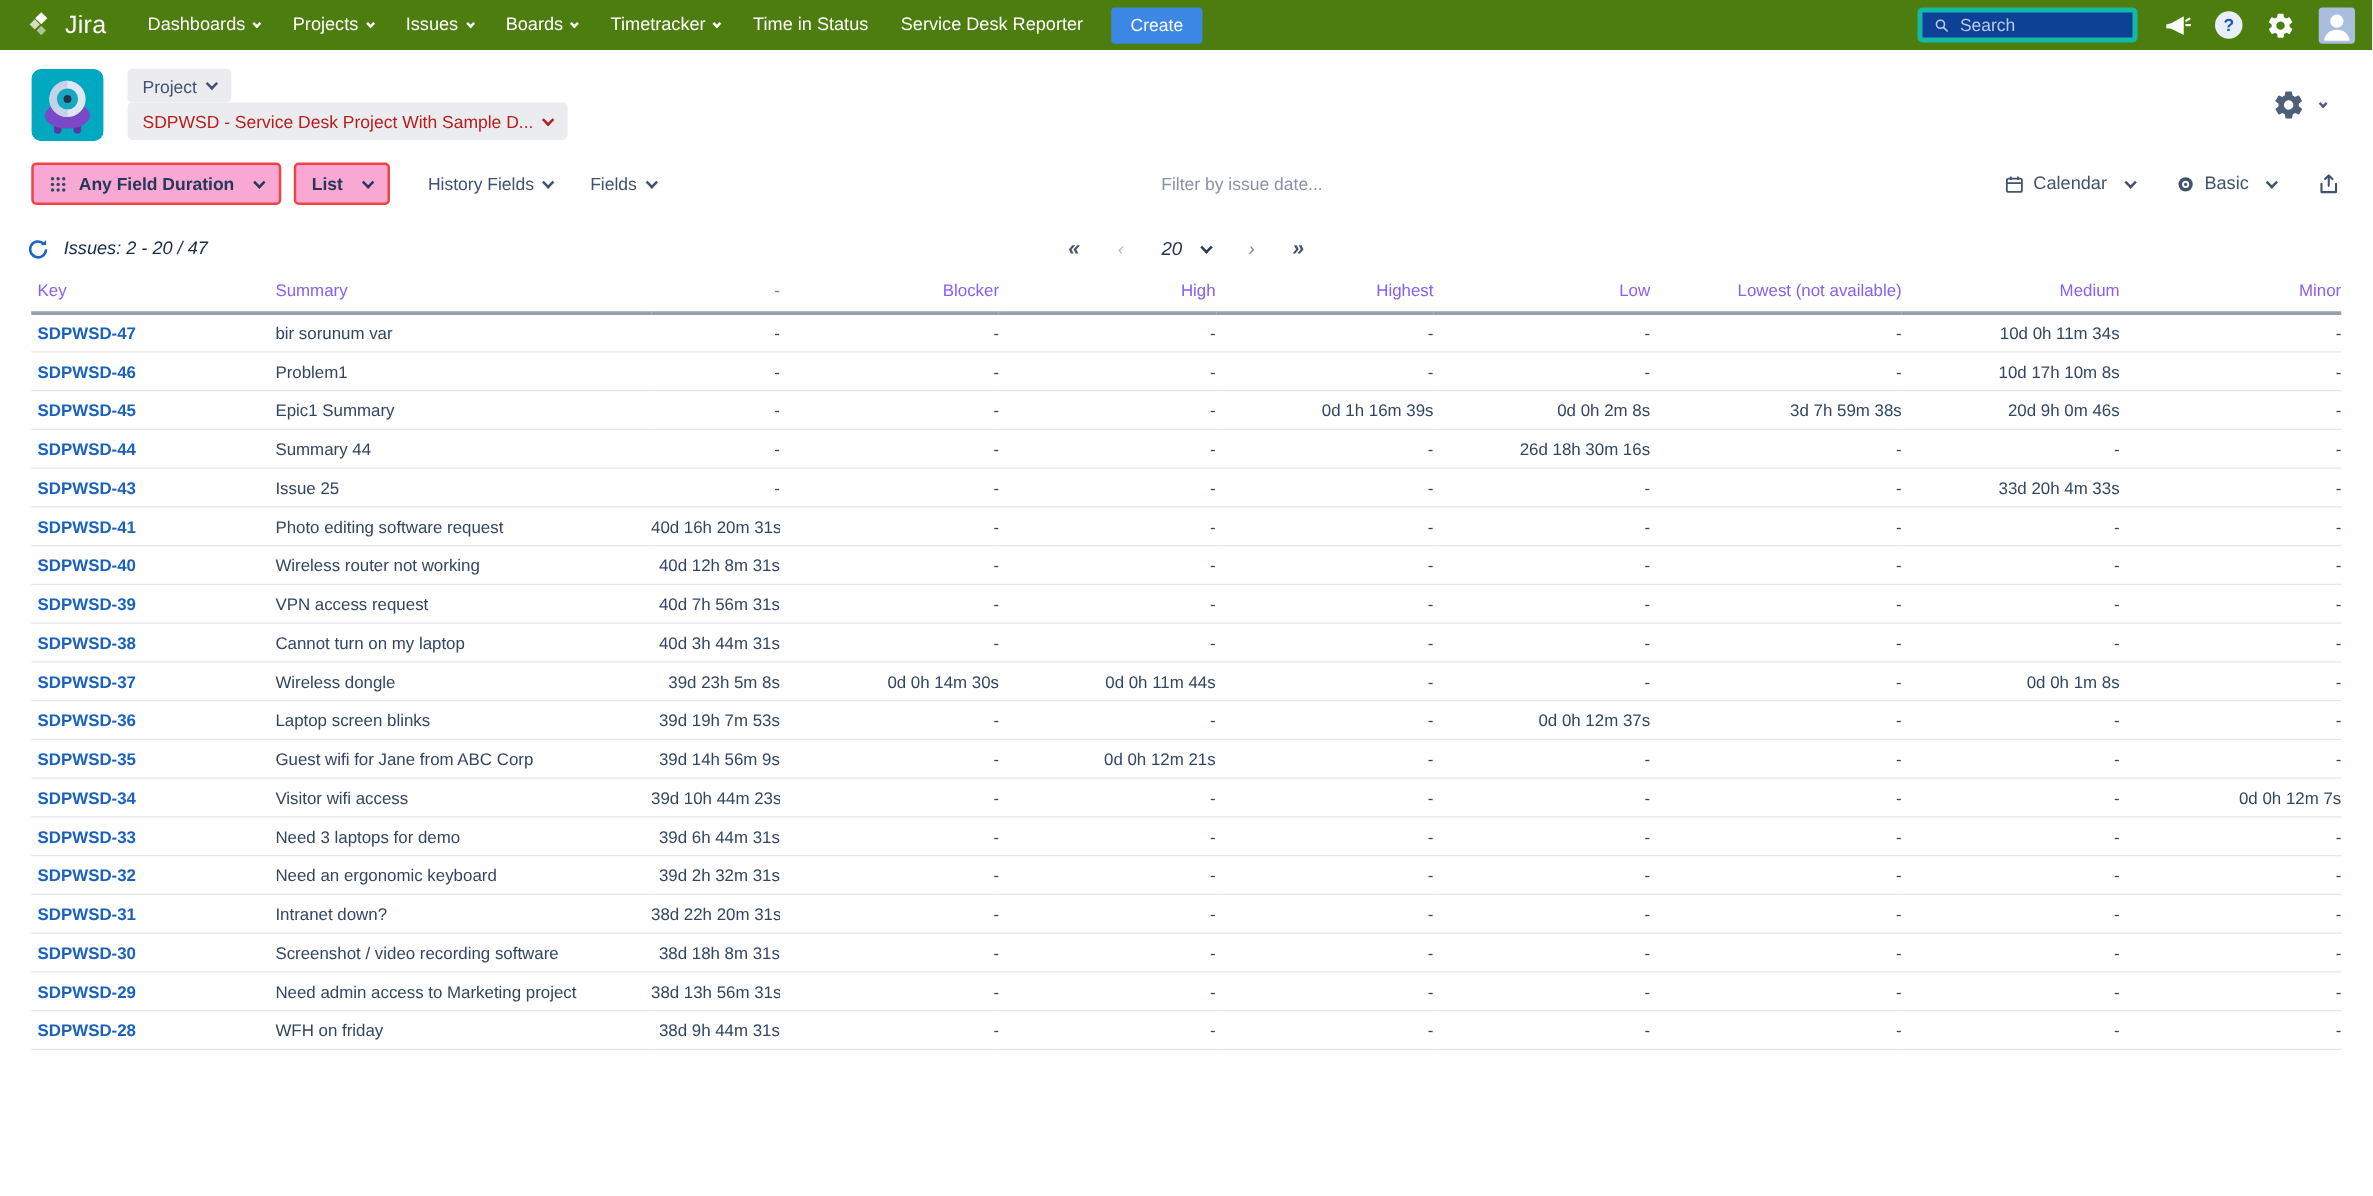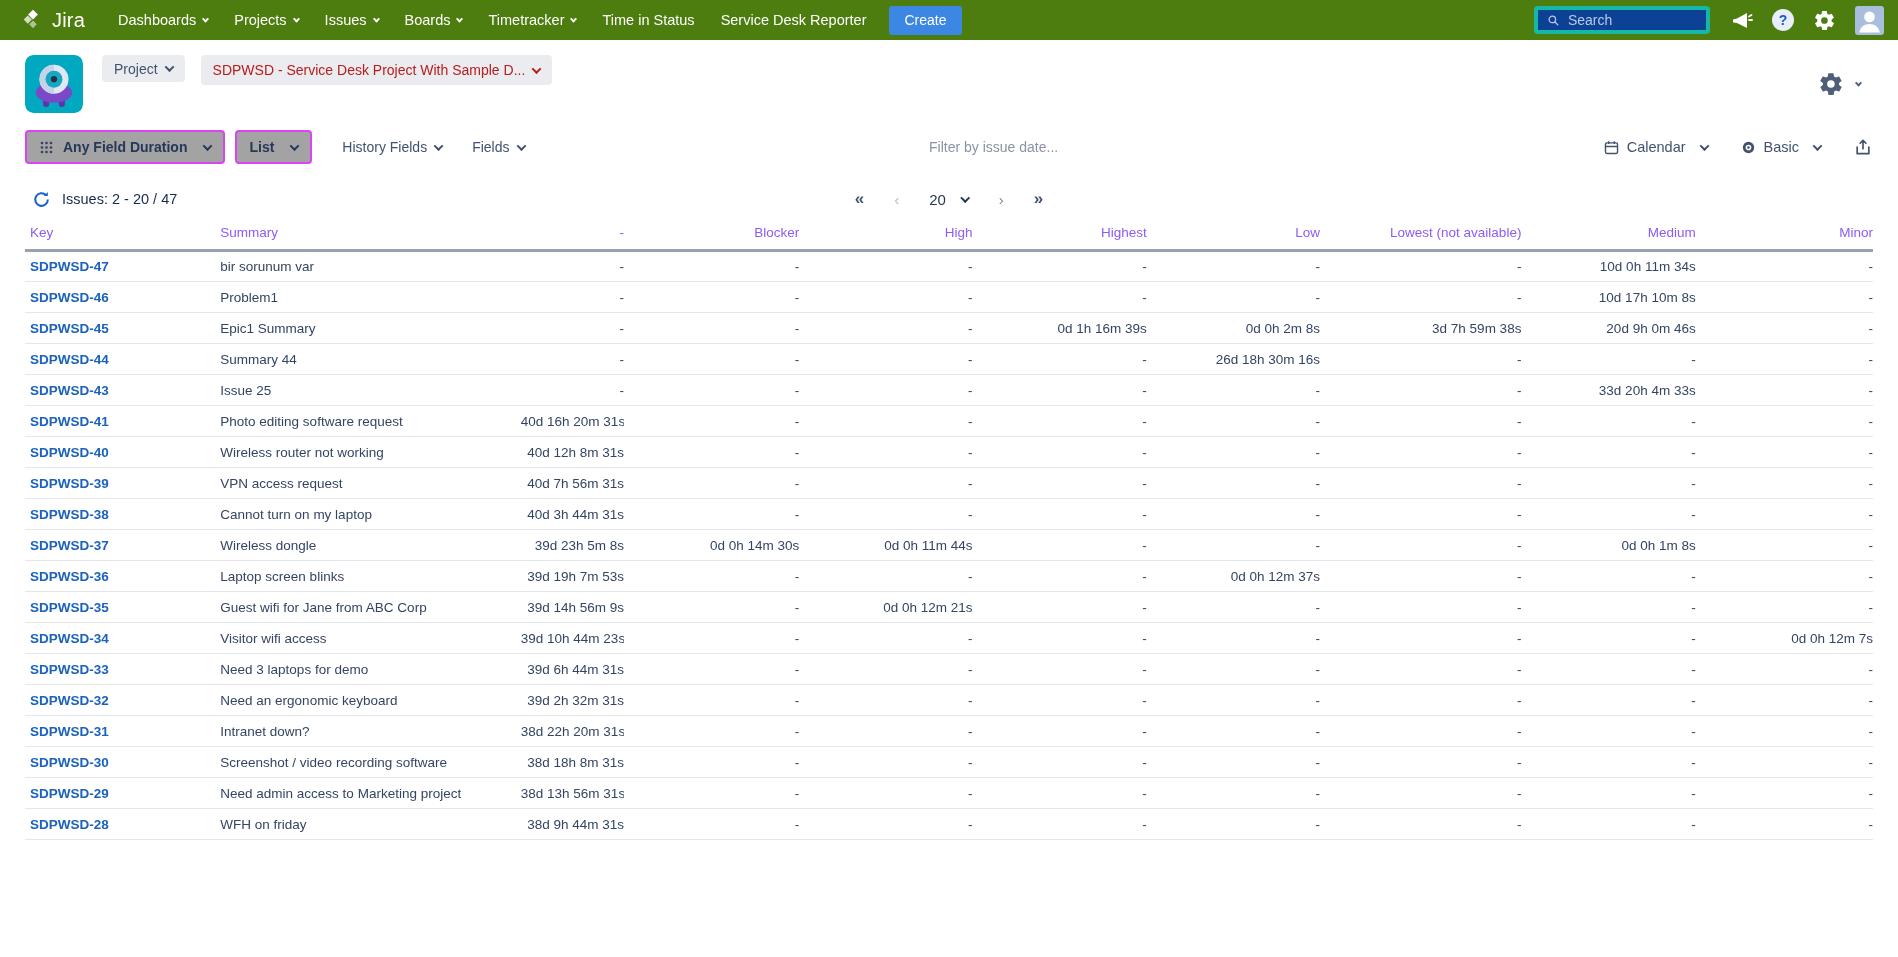--- a/index.html
+++ b/index.html
@@ -20,36 +20,36 @@
   .help-circle { width:22px; height:22px; border-radius:50%; background:#e8eefc; color:#1659c1; font-weight:bold; font-size:14px; display:flex; align-items:center; justify-content:center; cursor:pointer; }
   .avatar { width:29px; height:29px; border-radius:3px; background:#a9bedd; display:flex; align-items:flex-end; justify-content:center; overflow:hidden; cursor:pointer; }
 
   
   .chev { width:7px; height:7px; border-right:2px solid currentColor; border-bottom:2px solid currentColor; transform:rotate(45deg) translate(-1px,-1px); display:inline-block; margin-left:8px; }
   .chev-sm { width:5px; height:5px; margin-left:7px; }
 
   
   .project-header { display:flex; align-items:flex-start; padding:15px 25px 8px; }
   .project-avatar { width:58px; height:58px; border-radius:8px; overflow:hidden; cursor:pointer; flex:0 0 auto; }
-  .project-selects { margin-left:19px; display:flex; flex-direction:row; gap:16px; align-items:flex-start; }
+  .project-selects { margin-left:19px; display:flex; flex-direction:column; gap:0; align-items:flex-start; }
   .chip { display:inline-flex; align-items:center; background:#ebecf0; border:none; border-radius:4px; height:27px; padding:0 12px; font-size:14px; color:#42526e; cursor:pointer; font-family:inherit; }
   .chip.select { height:30px; min-width:305px; justify-content:space-between; color:#b91c1c; }
   .header-gear { margin-left:auto; display:flex; align-items:center; gap:5px; color:#505f79; margin-top:16px; margin-right:12px; cursor:pointer; }
 
   
   .toolbar { display:flex; align-items:center; padding:8px 25px 0; height:44px; }
-  .btn { display:inline-flex; align-items:center; gap:9px; border:2px solid #d946ef; border-radius:4px; background:#a3a3a3; height:34px; padding:0 12px; font-size:14px; color:#253858; font-weight:bold; cursor:pointer; font-family:inherit; }
+  .btn { display:inline-flex; align-items:center; gap:9px; border:2px solid #ef4444; border-radius:4px; background:#f9a8d4; height:34px; padding:0 12px; font-size:14px; color:#253858; font-weight:bold; cursor:pointer; font-family:inherit; }
   .btn + .btn { margin-left:10px; }
   .plain { display:inline-flex; align-items:center; color:#42526e; font-size:14px; margin-left:30px; cursor:pointer; white-space:nowrap; }
   .date-filter { flex:1; text-align:center; color:#8a93a2; font-size:14px; margin-right:140px; cursor:text; }
   .tool-right { display:flex; align-items:center; gap:32px; color:#42526e; font-size:14.5px; }
   .tool-item { display:inline-flex; align-items:center; gap:7px; cursor:pointer; white-space:nowrap; }
 
   
-  .results-bar { display:flex; align-items:center; padding:22px 32px 0; position:relative; height:46px; }
+  .results-bar { display:flex; align-items:center; padding:22px 21px 0; position:relative; height:46px;font-style:italic; }
   .issues-count { display:flex; align-items:center; gap:11px; font-size:14.5px; color:#172b4d; }
   .pagination { position:absolute; left:50%; transform:translateX(-50%); display:flex; align-items:center; gap:30px; font-size:15px; }
   .pg { cursor:pointer; }
   .pg-first, .pg-last { font-size:17px; font-weight:bold; color:#44546f; }
   .pg-prev { color:#b3bac5; font-size:15px; }
   .pg-next { color:#7a869a; font-size:15px; }
   .page-size { display:inline-flex; align-items:center; color:#253858; cursor:pointer; }
   .page-size .chev { margin-left:16px; }
 
   

